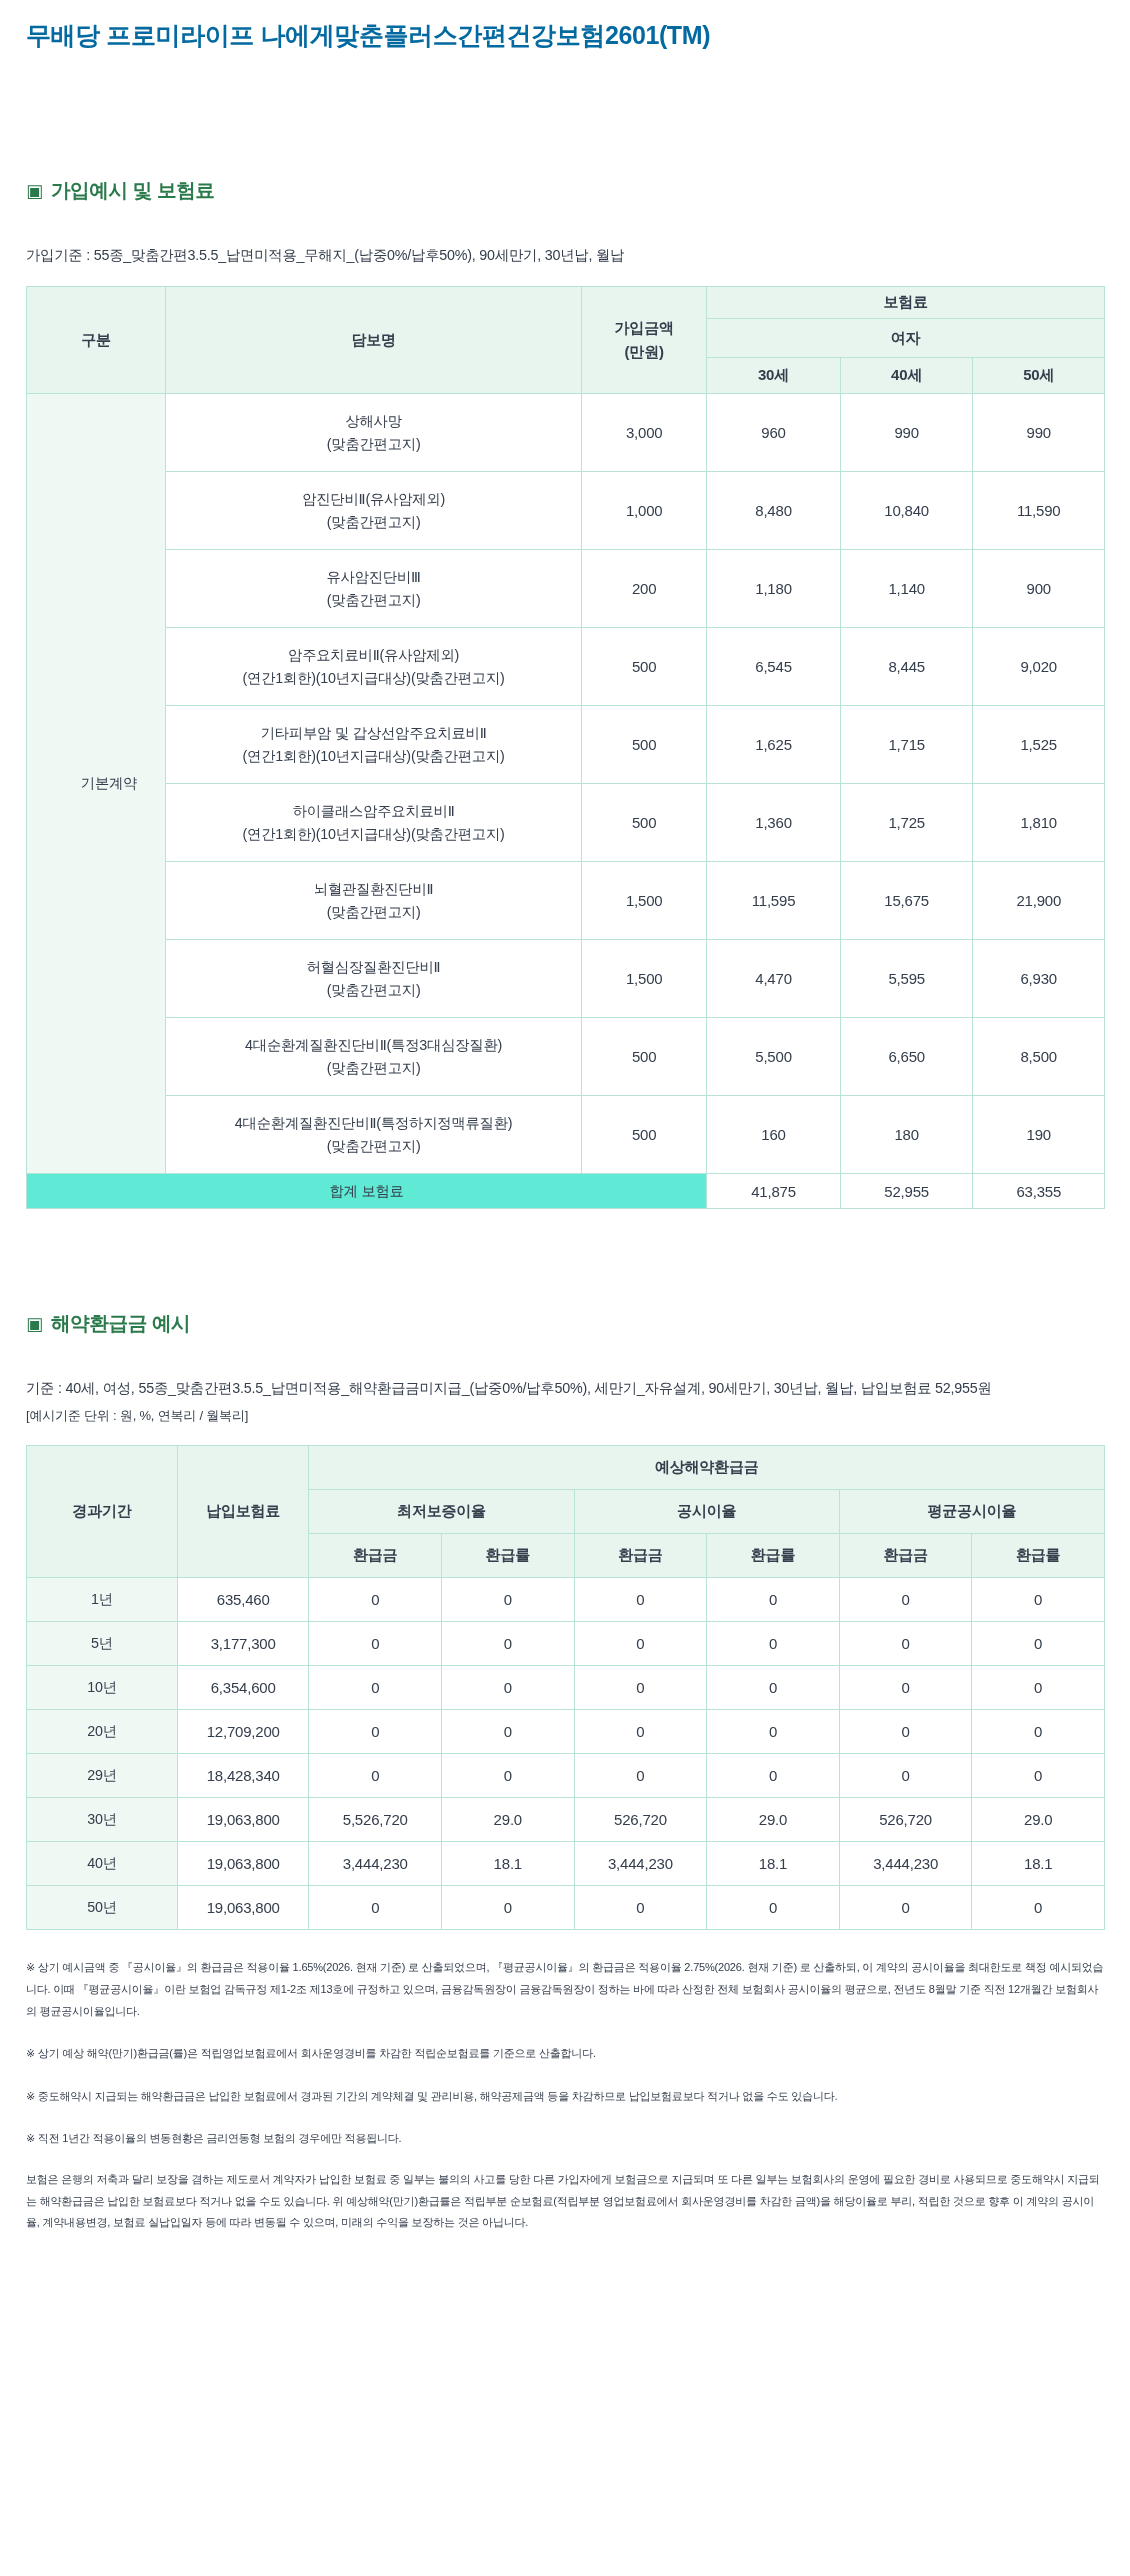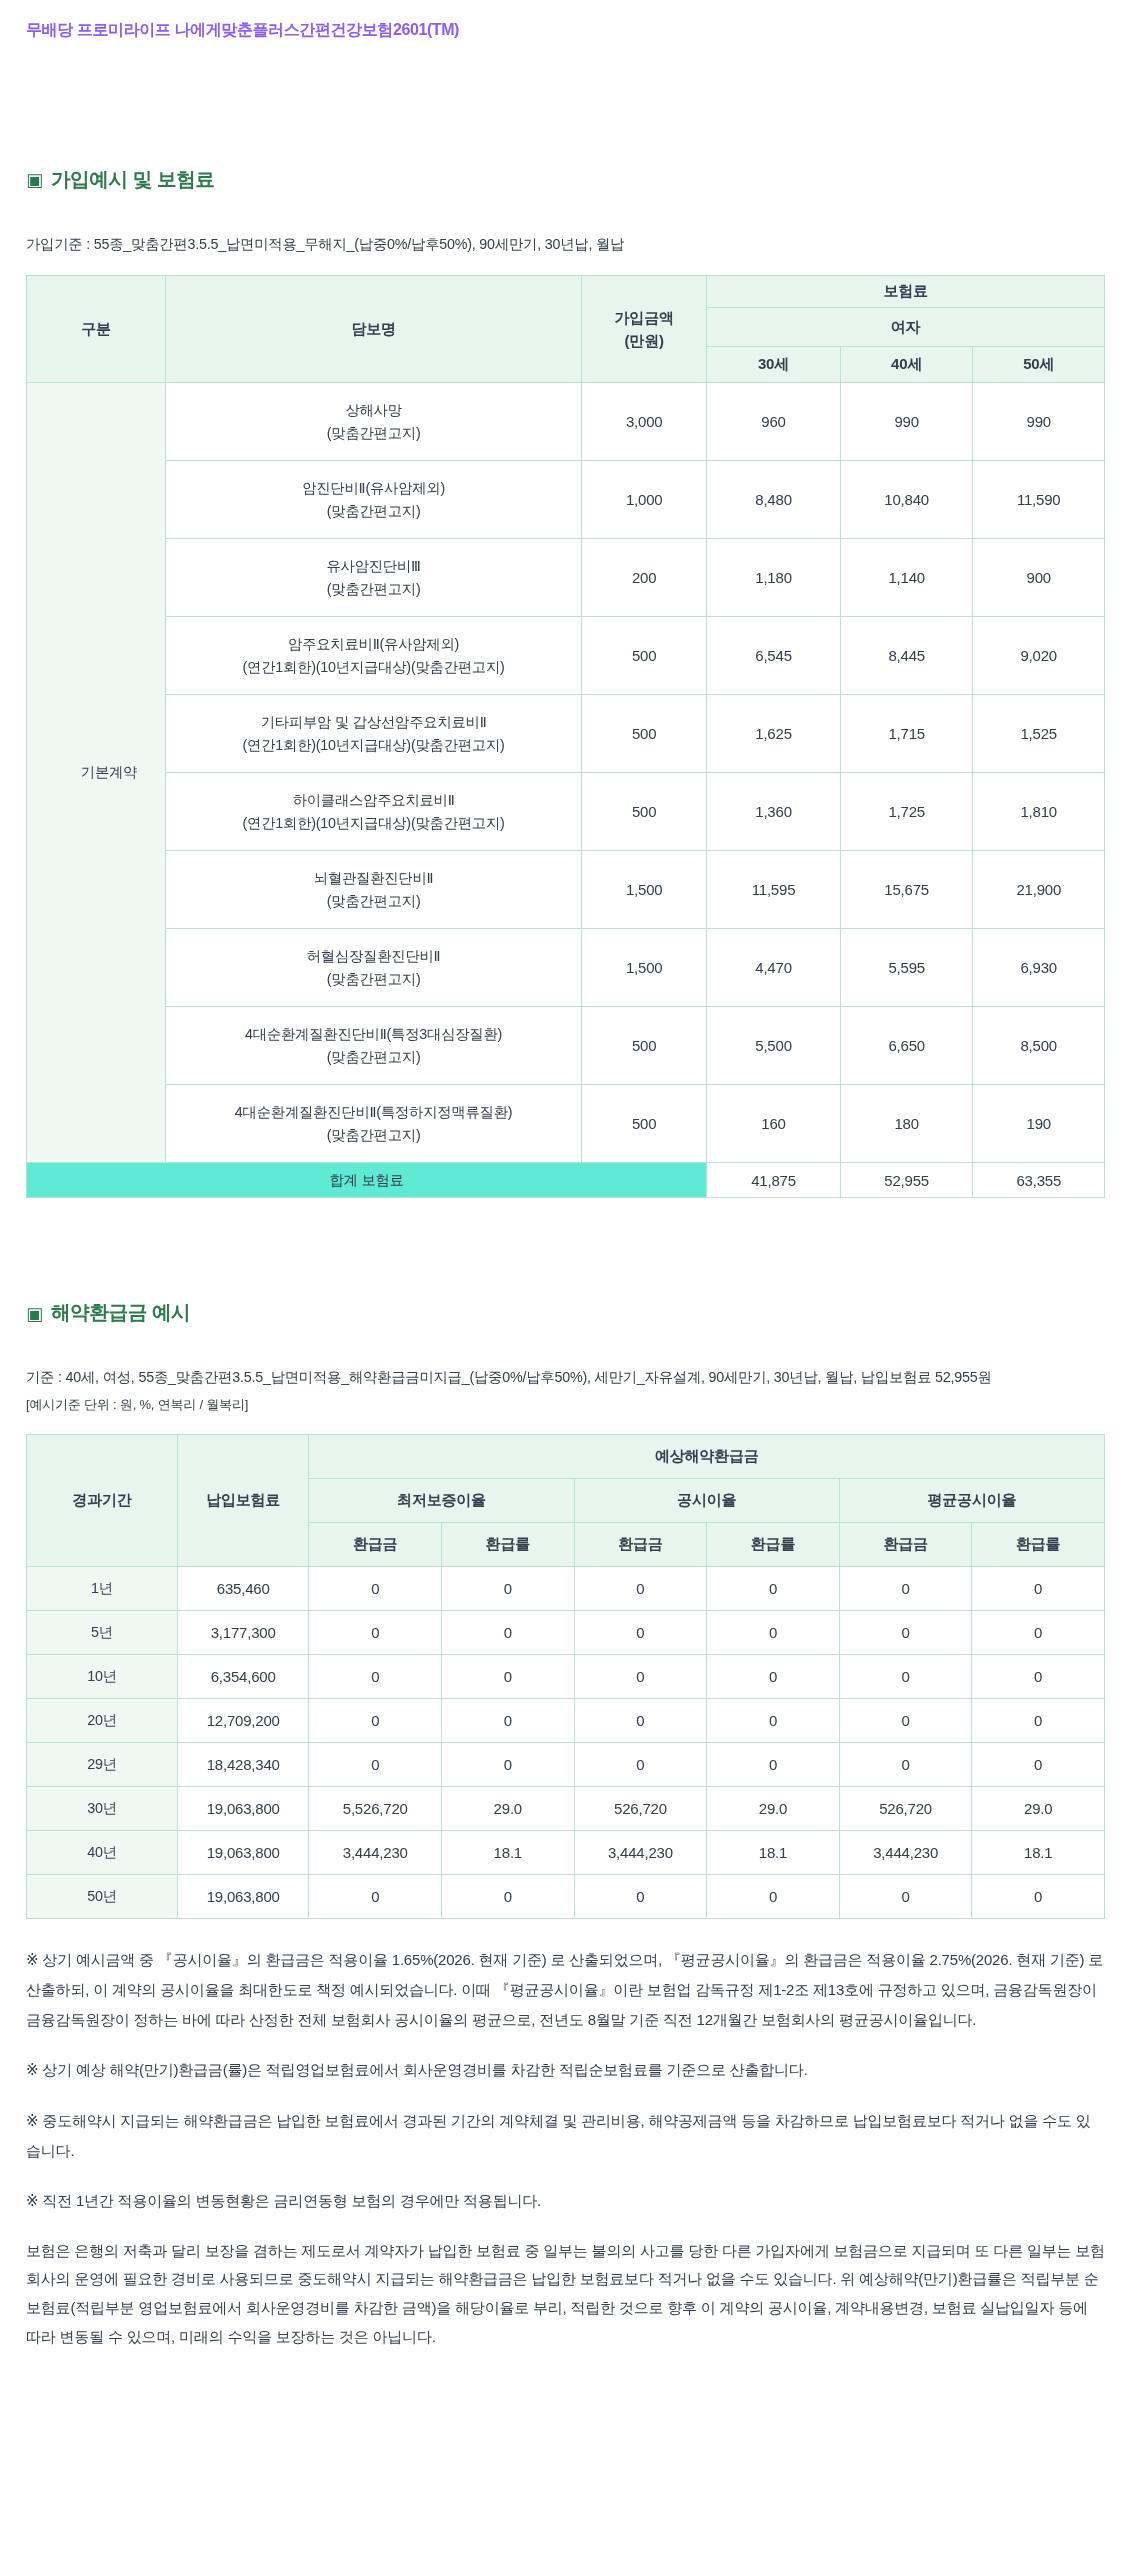--- a/index.html
+++ b/index.html
@@ -5,23 +5,23 @@
   * { box-sizing: border-box; margin: 0; padding: 0; }
   html, body { background: #ffffff; }
   body {
     width: 1131px;
     font-family: "Liberation Sans", "DejaVu Sans", sans-serif;
     color: #333d4b;
   }
   .page { padding: 19.6px 26px 38px 26px; }
 
   .doc-title {
-    font-size: 16px;
+    font-size: 25px;
     font-weight: bold;
-    color: #8b5cf6;
+    color: #0369a1;
     letter-spacing: -0.4px;
     line-height: 1.2;
   }
 
   .sec-head {
     display: flex;
     align-items: center;
     gap: 8.3px;
     color: #2b7a4b;
     font-size: 19.6px;
@@ -67,21 +67,21 @@
   .tbl1 .blk { display: block; line-height: 1.58; }
   .tbl1 tr.total-row td { height: 35px; }
   .tbl1 .total-label { background: #5eead4; }
 
   .tbl2 thead tr th { height: 44px; }
   .tbl2 tbody tr td { height: 44px; }
   .tbl2 tbody td.period { background: #eff8f3; }
 
   .footnotes { margin-top: 26px; }
   .footnotes p {
-    font-size: 15px;
+    font-size: 11px;
     line-height: 2.0;
     letter-spacing: -0.2px;
     margin-top: 20.4px;
   }
   .footnotes p:first-child { margin-top: 0; }
   .footnotes p.disclaimer { line-height: 1.92; }
 </style>
 </head>
 <body>
 

